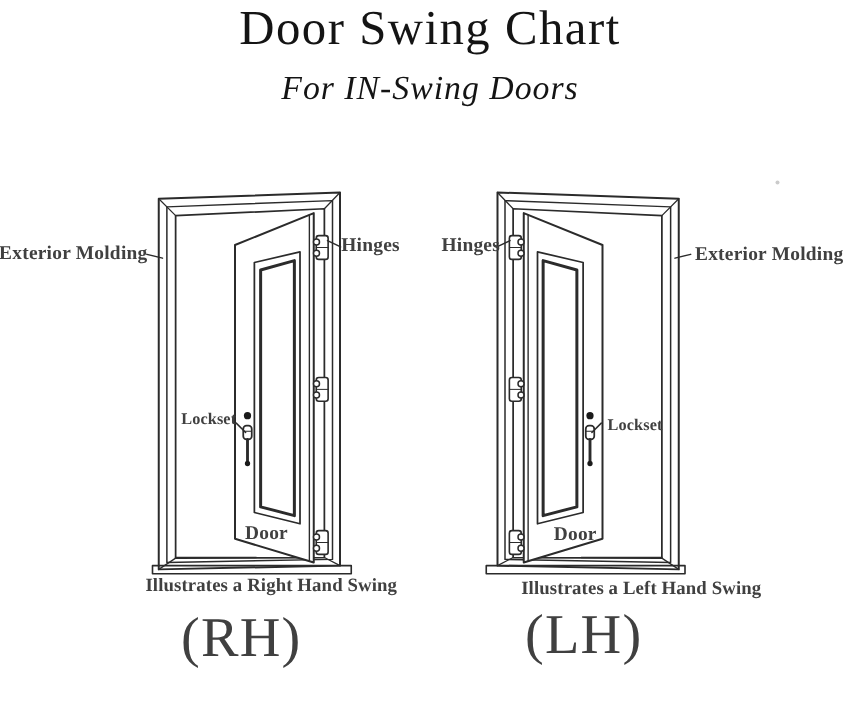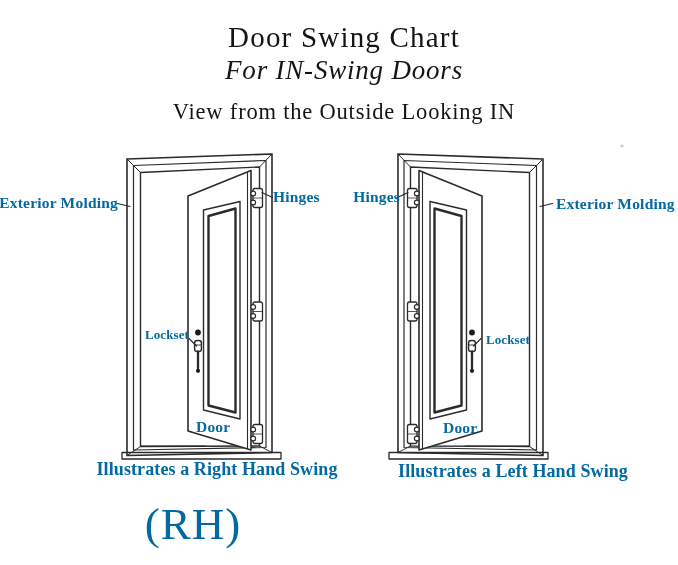--- a/index.html
+++ b/index.html
@@ -5,38 +5,37 @@
   html,body{margin:0;padding:0;background:#ffffff;}
   .canvas{
     position:relative;
     width:678px;height:565px;
     background:#ffffff;
     overflow:hidden;
     font-family:"Liberation Serif",serif;
     color:#1b1b1b;
   }
   .hline{position:absolute;left:344px;transform:translateX(-50%);white-space:nowrap;color:#141414;}
-  .title{top:18px;font-size:29px;line-height:38px;letter-spacing:1.2px;font-weight:400;}
+  .title{top:4px;font-size:39px;line-height:38px;letter-spacing:1.2px;font-weight:400;}
   .subtitle{top:55px;font-size:27px;line-height:30px;letter-spacing:.8px;font-style:italic;font-weight:400;text-align:center;}
   .viewnote{top:99px;font-size:22.5px;line-height:26px;letter-spacing:.8px;font-weight:400;}
   svg.art{position:absolute;left:0;top:0;}
-  .lbl{position:absolute;white-space:nowrap;color:#0369a1;font-family:"Liberation Serif",serif;}
+  .lbl{position:absolute;white-space:nowrap;color:#404040;font-family:"Liberation Serif",serif;}
   .small{font-size:15.5px;line-height:17px;font-weight:600;letter-spacing:.2px;}
   .tiny{font-size:13px;line-height:16px;font-weight:600;letter-spacing:.1px;}
-  .caption{font-size:18px;line-height:16px;font-weight:700;letter-spacing:.1px;transform:translateX(-50%);}
+  .caption{font-size:15px;line-height:16px;font-weight:700;letter-spacing:.1px;transform:translateX(-50%);}
   .code{font-size:45px;line-height:48px;font-weight:400;transform:translateX(-50%);letter-spacing:1px;}
 </style>
 </head>
 <body>
 
 <div class="canvas">
 
   <div class="hline title">Door Swing Chart</div>
   <div class="hline subtitle">For IN-Swing Doors</div>
-  <div class="hline viewnote">View from the Outside Looking IN</div>
 
   <svg class="art" width="678" height="565" viewBox="0 0 678 565">
     <defs>
       <g id="doorfig" stroke="#2b2b2b" fill="none" stroke-linecap="round" stroke-linejoin="round">
 
         <path d="M127,159 L272,154 L272,452.5 L127,455.5 Z" fill="#ffffff" stroke-width="1.6"></path>
         <path d="M133.5,165.5 L266,160.5 L266,447.5 L133.5,450 Z" stroke-width="1.2"></path>
         <path d="M140.5,172.5 L259.5,167 L259.5,446 L140.5,446.5 Z" stroke-width="1.4"></path>
 
         <line x1="127" y1="159" x2="140.5" y2="172.5" stroke-width="1"></line>
@@ -86,21 +85,22 @@
     <use href="#doorfig"></use>
     <use href="#doorfig" transform="translate(670,0) scale(-1,1)"></use>
     <circle cx="622" cy="146" r="1.6" fill="#a8a8a8" opacity="0.6" stroke="none"></circle>
   </svg>
 
   <div class="lbl small" style="right:560px;top:194px;">Exterior Molding</div>
   <div class="lbl small" style="left:273px;top:188px;">Hinges</div>
   <div class="lbl tiny" style="right:489px;top:327px;">Lockset</div>
   <div class="lbl small" style="left:196px;top:418px;">Door</div>
   <div class="lbl caption" style="left:217px;top:461px;">Illustrates a Right Hand Swing</div>
-  <div class="lbl code" style="left:193px;top:500px;">(RH)</div>
+  <div class="lbl code" style="left:193px;top:486px;">(RH)</div>
 
   <div class="lbl small" style="right:278px;top:188px;">Hinges</div>
   <div class="lbl small" style="left:556px;top:195px;">Exterior Molding</div>
   <div class="lbl tiny" style="left:486px;top:332px;">Lockset</div>
   <div class="lbl small" style="left:443px;top:419px;">Door</div>
   <div class="lbl caption" style="left:484px;top:463px;margin-left:29px;">Illustrates a Left Hand Swing</div>
+  <div class="lbl code" style="left:467px;top:483px;">(LH)</div>
 
 </div>
 
 </body></html>

